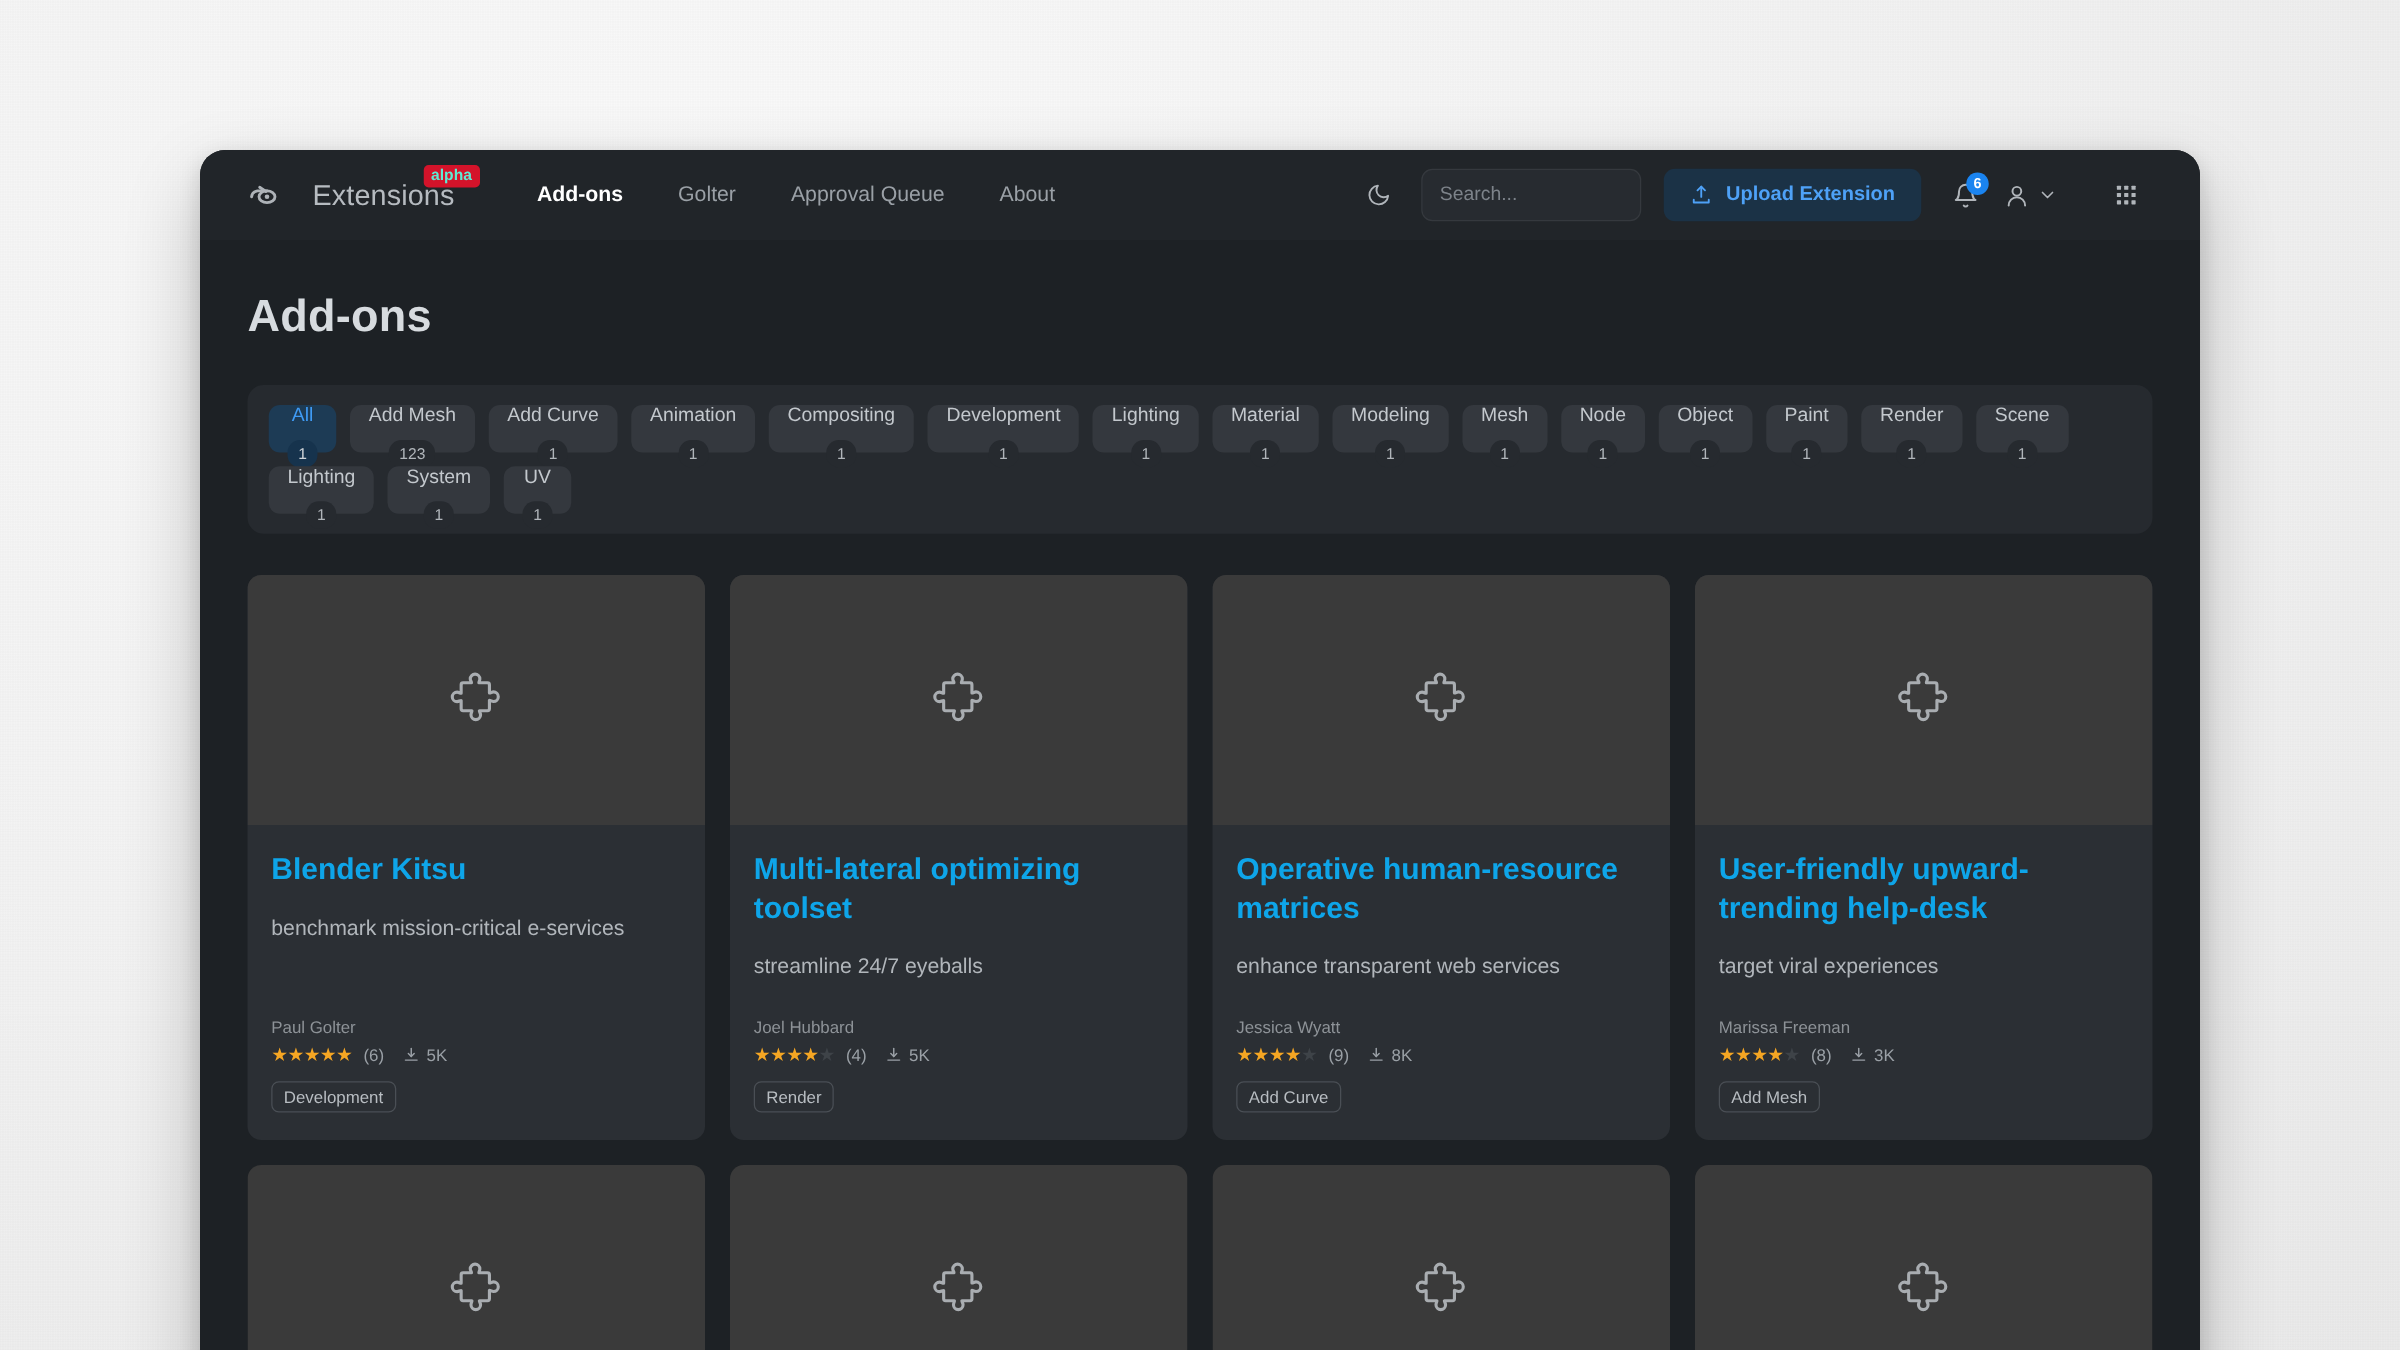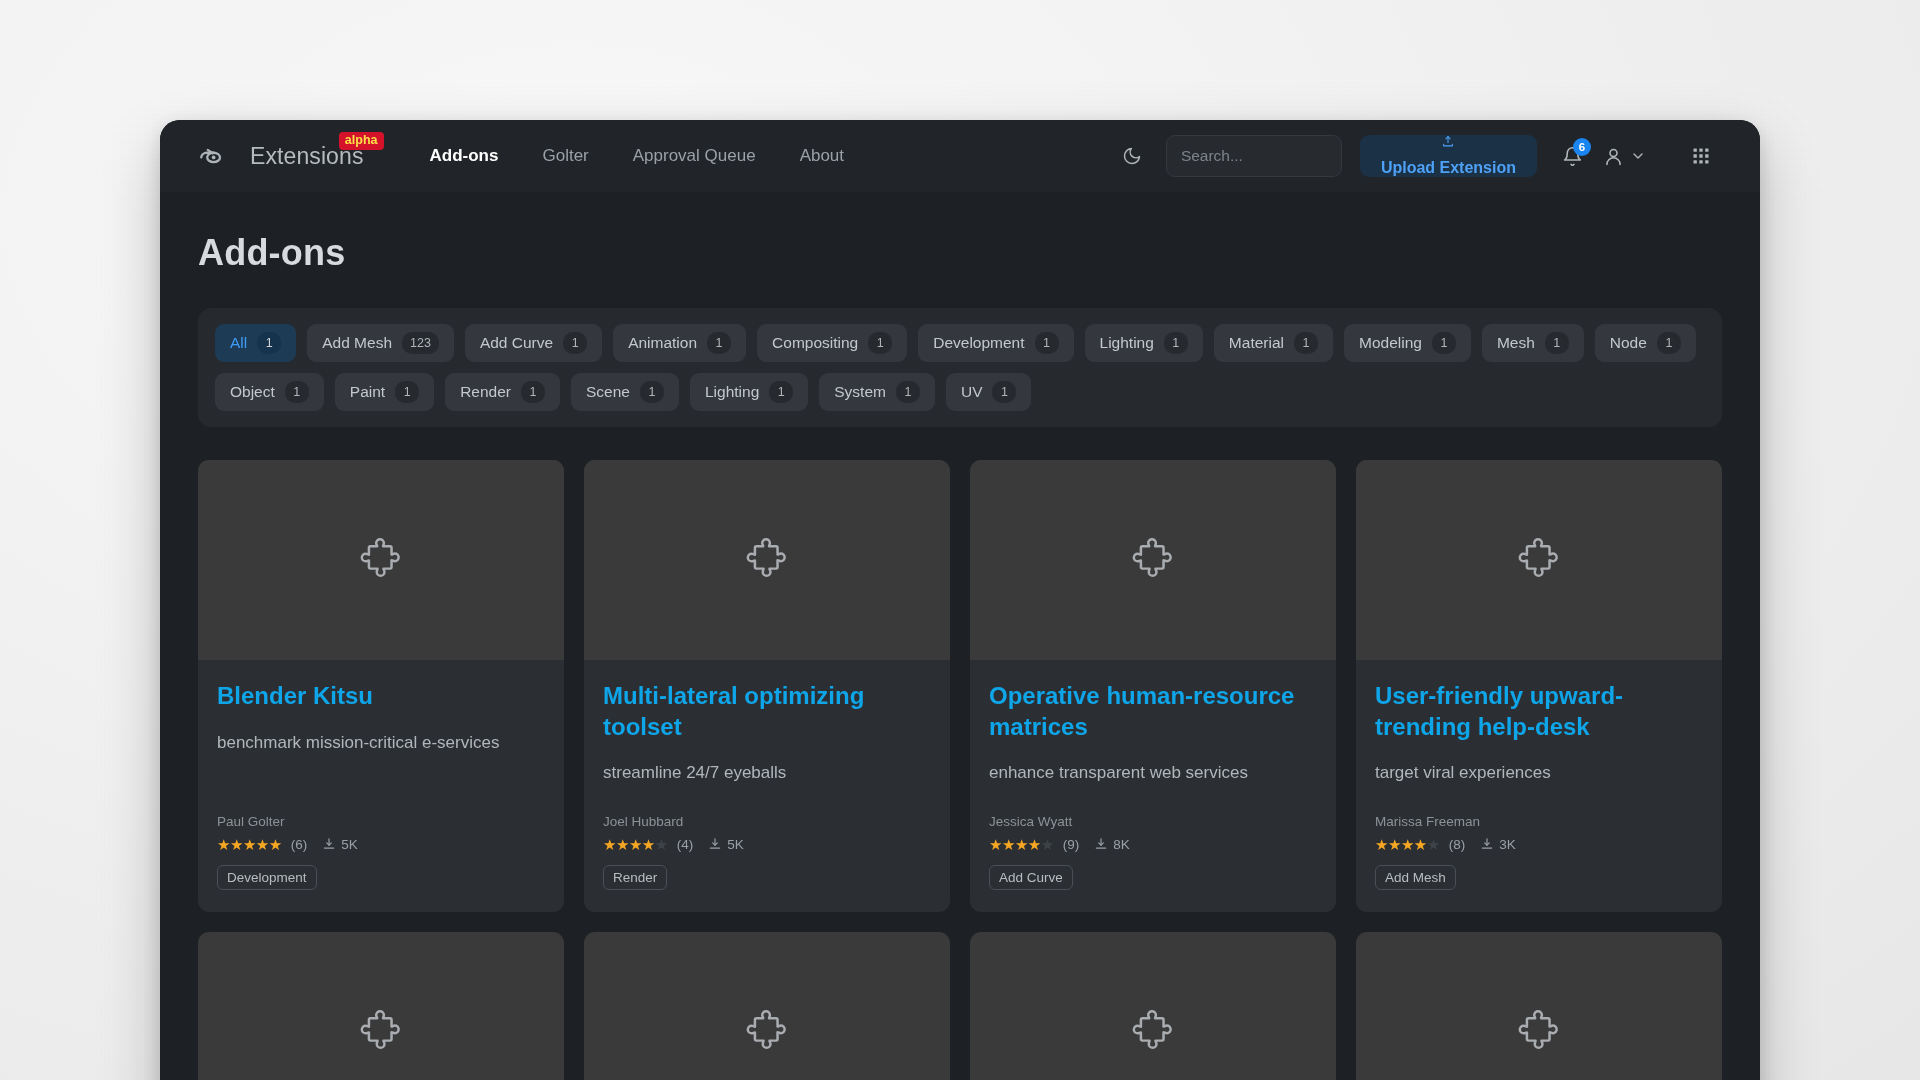--- a/index.html
+++ b/index.html
@@ -66,21 +66,21 @@
   .brand-name {
     font-size: 23px;
     color: #b6bbc0;
     letter-spacing: .1px;
   }
   .alpha-badge {
     position: absolute;
     right: -20px;
     top: -11px;
     background: #d4132a;
-    color: #fde047;
+    color: #5eead4;
     font-size: 12.5px;
     font-weight: bold;
     padding: 1px 6px 2px;
     border-radius: 4px;
     line-height: 1.25;
   }
 
   .nav-links { display: flex; align-items: center; gap: 0; }
   .nav-link {
     font-size: 17px;
@@ -136,21 +136,20 @@
     color: #4ea1f7;
     font-size: 16px;
     font-weight: bold;
     display: flex;
     align-items: center;
     gap: 11px;
     padding: 0 21px;
     cursor: pointer;
     font-family: "Liberation Sans", sans-serif;
     margin-right: 14px;
-    flex-direction: column;
   }
 
   .icon-btn {
     width: 42px; height: 42px;
     display: flex; align-items: center; justify-content: center;
     color: #b0b5ba;
     cursor: pointer;
     position: relative;
   }
   .notif-badge {
@@ -245,20 +244,21 @@
     height: 38px;
     padding: 0 15px;
     display: inline-flex;
     align-items: center;
     gap: 10px;
     color: #c3c8cd;
     font-size: 15.5px;
     cursor: pointer;
     font-family: "Liberation Sans", sans-serif;
     white-space: nowrap;
+    flex-direction: column;
   }
   .chip.active { background: #1d3b55; color: #3f9bf5; }
   .chip-count {
     background: #262a2f;
     border-radius: 10px;
     font-size: 12.5px;
     color: #b0b5ba;
     padding: 2px 8px;
     min-width: 24px;
     text-align: center;

